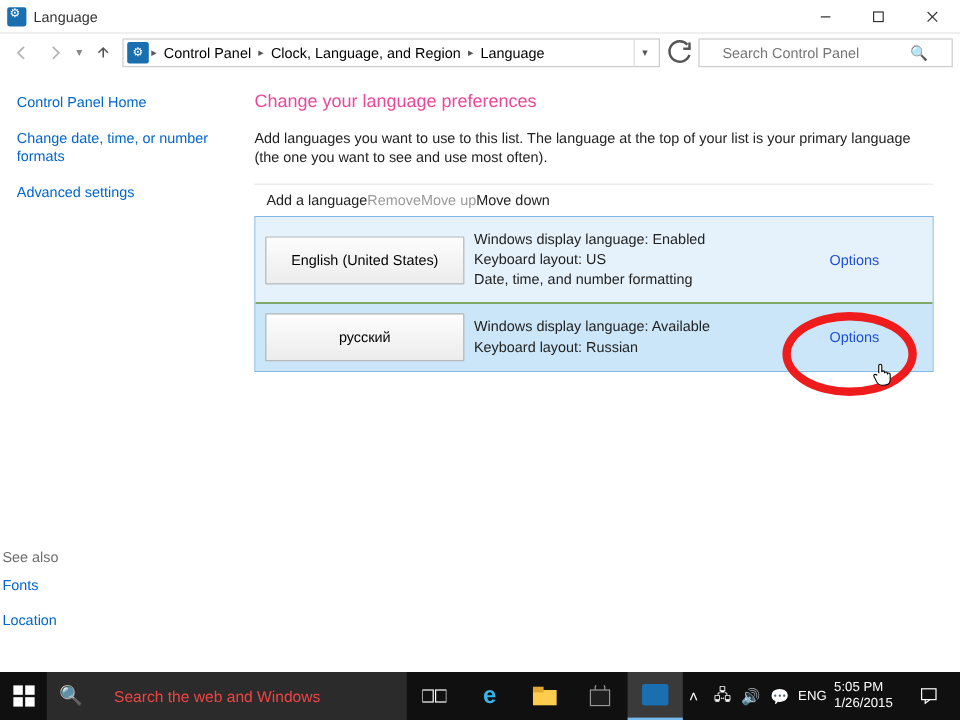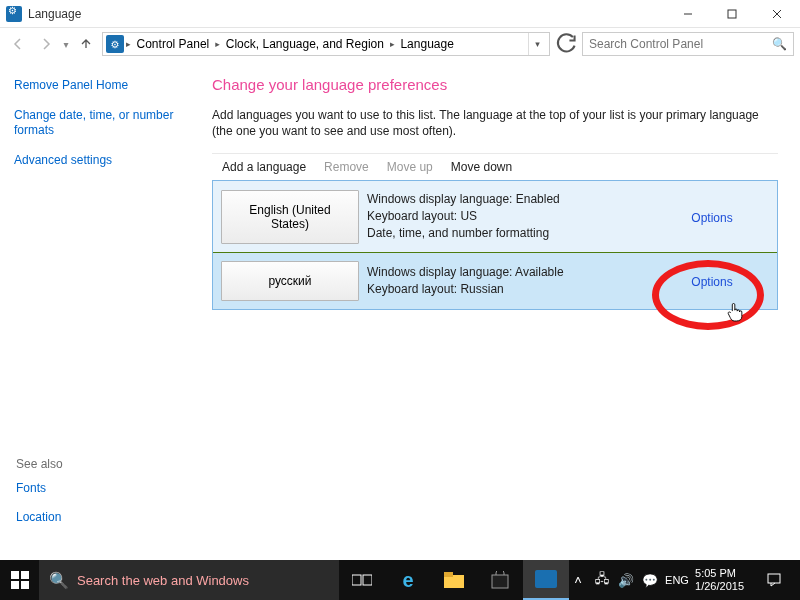--- a/index.html
+++ b/index.html
@@ -20,60 +20,60 @@
 .navbtn { width: 24px; height: 24px; display: flex; align-items: center; justify-content: center; }
 .navbtn.disabled { color: #b5b5b5; }
 .navbtn svg { width: 14px; height: 14px; }
 .addrsep { width: 8px; text-align: center; color: #888; font-size: 10px; }
 .pathicon { width: 18px; height: 18px; display: inline-flex; align-items: center; justify-content: center; background:#1a6fb0; border-radius:2px; color:#fff; font-size:10px;}
 .breadcrumb { flex: 1; display: flex; align-items: center; height: 24px; border: 1px solid #ccc; padding: 0 3px; font-size: 12px; gap: 2px; background:#fff; }
 .crumb { padding: 0 4px; color: #000; }
 .chev { color: #555; font-size: 9px; }
 .dropbtn { width: 18px; display:flex; align-items:center; justify-content:center; border-left:1px solid #ddd; height:100%;}
 .refresh { width: 24px; height: 24px; display:flex; align-items:center; justify-content:center; }
-.searchbox { width: 212px; height: 24px; border: 1px solid #ccc; display: flex; align-items: center; padding: 0 6px; }
+.searchbox { width: 212px; height: 24px; border: 1px solid #ccc; display: flex; align-items: center; padding: 0 19px; }
 .searchbox input { flex:1; border:none; outline:none; font-size:12px; color:#666; }
 .searchbox .sicn { color:#666; font-size:12px; }
 
 
 .body { display: flex; height: calc(600px - 28px - 32px - 40px); }
 .leftnav { width: 212px; padding: 18px 14px; font-size: 12px; }
 .leftnav a { color: #0066cc; text-decoration: none; display: block; margin-bottom: 14px; line-height: 1.3; }
-.leftnav .seealso { position: absolute; bottom: 60px; left: 16px; width: 180px; }
+.leftnav .seealso { position: absolute; bottom: 60px; left: 2px; width: 180px; }
 .leftnav .seealso h4 { color: #6d6d6d; font-weight: normal; font-size: 12px; margin-bottom: 10px; }
 
 .main { flex: 1; padding: 16px 22px 0 0; position: relative; }
 .main h1 { color: #ec4899; font-size: 15px; font-weight: normal; margin-bottom: 14px; }
 .main p.desc { font-size: 12px; color: #222; line-height: 1.35; margin-bottom: 14px; }
 
-.toolbar { display: flex; gap: 18px; padding: 6px 10px; font-size: 12px; border-top:1px solid #e9e9e9;}
+.toolbar { display: flex; padding: 6px 10px; font-size: 12px; border-top:1px solid #e9e9e9;}
 .toolbar span { color: #222; }
 .toolbar span.disabled { color: #9a9a9a; }
 
 .langlist { border: 1px solid #7fb7e5; }
 .langrow { display: flex; align-items: center; background: #e6f2fb; border-top: 1px solid #4d7c0f; }
 .langrow:first-child { border-top: none; }
 .langrow.selected { background: #cbe6f8; }
-.langname { width: 138px; margin: 8px; padding: 12px 18px; background: linear-gradient(#fdfdfd,#ececec); border: 1px solid #b7b7b7; font-size: 12px; text-align: center; border-radius:1px;}
+.langname { width: 166px; margin: 8px; padding: 12px 18px; background: linear-gradient(#fdfdfd,#ececec); border: 1px solid #b7b7b7; font-size: 12px; text-align: center; border-radius:1px;}
 .langinfo { flex: 1; font-size: 12px; color: #222; line-height: 1.4; padding: 10px 0; }
 .langopt { width: 130px; text-align: center; }
 .langopt a { color: #1d4ed8; font-size: 12px; text-decoration: none; }
 
 
 .redcircle { position: absolute; width: 112px; height: 70px; border: 7px solid #ee1c1c; border-radius: 50%; left: 652px; top: 260px; pointer-events: none; }
 .cursor { position: absolute; left: 726px; top: 302px; font-size: 18px; pointer-events:none; }
 .cursor svg { width: 18px; height: 20px; }
 
 
 .taskbar { position: absolute; bottom: 0; left: 0; width: 800px; height: 40px; background: #101010; display: flex; align-items: center; color: #fff; }
 .start { width: 48px; height: 40px; display:flex; align-items:center; justify-content:center; }
 .start svg { width: 18px; height: 18px; }
 .tsearch { flex: 0 0 300px; height: 40px; background: #2b2b2b; display:flex; align-items:center; padding: 0 10px; gap:8px; }
 .tsearch .sicn { color:#ccc; }
-.tsearch span.txt { color:#fca5a5; font-size: 13px; }
+.tsearch span.txt { color:#ef4444; font-size: 13px; margin-left: 18px; }
 .tbicons { display:flex; height:40px; }
 .tbicons .tb { width: 46px; display:flex; align-items:center; justify-content:center; }
 .tb.active { background:#3a3a3a; border-bottom:2px solid #76b9ed;}
 .tray { margin-left:auto; display:flex; align-items:center; gap:6px; padding-right:8px; font-size:11px; }
 .tray .ti { width:18px; text-align:center; font-size:13px;}
 .clock { line-height:1.15; font-size:11px; padding:0 6px;}
 .notif { width:36px; display:flex; align-items:center; justify-content:center;}
 </style>
 </head>
 <body>
@@ -137,21 +137,21 @@
       </svg>
     </div>
   <div class="searchbox">
     <input placeholder="Search Control Panel" style="">
     <span class="sicn">🔍</span>
   </div>
 </div>
 
 <div class="body">
   <div class="leftnav">
-    <a>Remove Panel Home</a>
+    <a>Control Panel Home</a>
     <a>Change date, time, or number formats</a>
     <a>Advanced settings</a>
     <div class="seealso">
       <h4>See also</h4>
       <a>Fonts</a>
       <a>Location</a>
     </div>
   </div>
 
   <div class="main">

